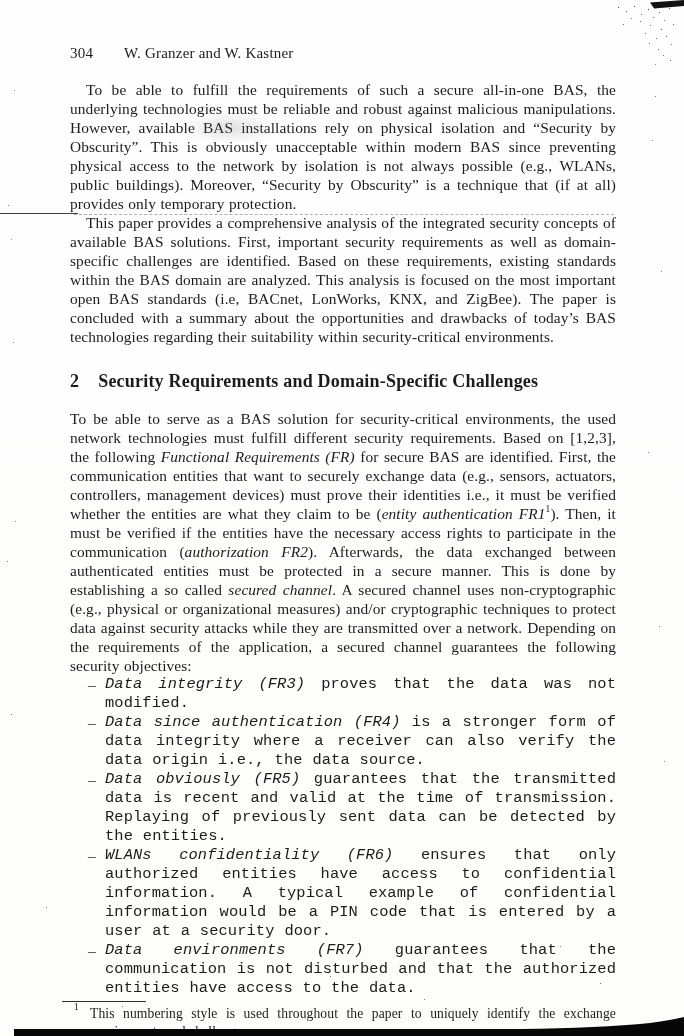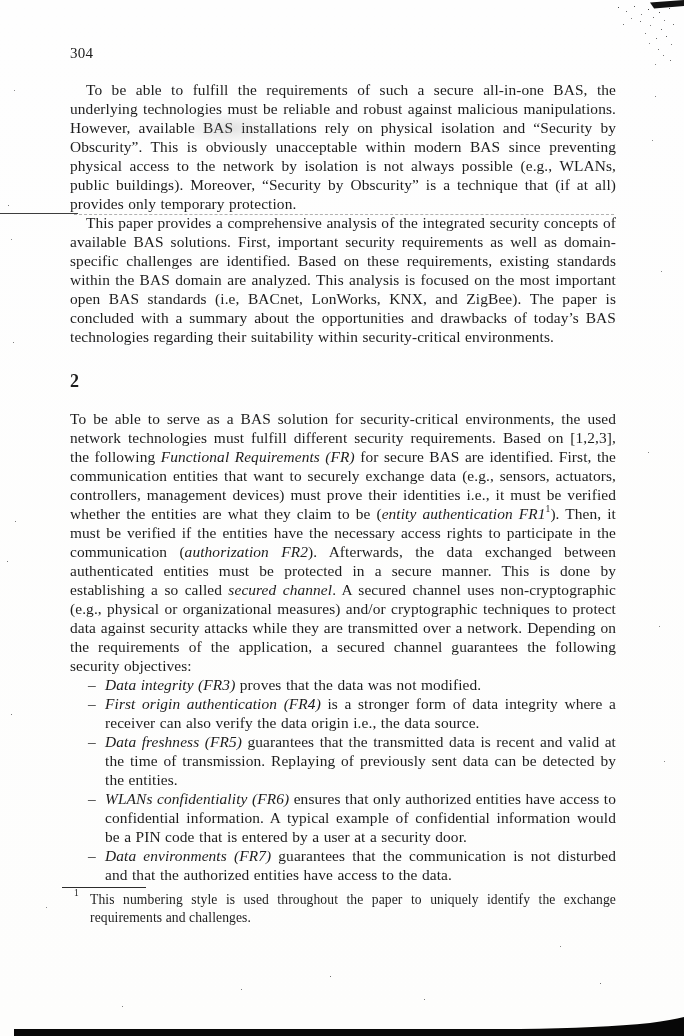--- a/index.html
+++ b/index.html
@@ -50,21 +50,21 @@
     margin:0; padding:0;
   }
   .req-list li {
     display:flex;
     font-size:15.4px;
     line-height:19px;
     letter-spacing:0.1px;
     word-spacing:0.5px;
   }
   .dash { width:17px; flex:0 0 17px; text-align:left; padding-left:18px; box-sizing:content-box; }
-  .li-text { flex:1; text-align:justify; }
+  .li-text { flex:1; text-align:justify;font-family:Liberation Mono, monospace; }
   .footnote { margin-top:3px; }
   .footnote-rule {
     width:84px; height:0;
     border-top:1.4px solid #2c2c2c;
     margin:0 0 3px -8px;
   }
   .footnote-body {
     position:relative;
     font-size:13.6px; line-height:17.5px;
     text-align:justify;
@@ -112,44 +112,46 @@
 </style>
 </head>
 <body>
 
 <div class="page">
 
   <div class="col">
 
     <div class="running-header">
       <span class="pgnum">304</span>
+      <span class="rhead">W. Granzer and W. Kastner</span>
     </div>
 
     <p class="para indent">To be able to fulfill the requirements of such a secure all-in-one BAS, the underlying technologies must be reliable and robust against malicious manipulations. However, available BAS installations rely on physical isolation and “Security by Obscurity”. This is obviously unacceptable within modern BAS since preventing physical access to the network by isolation is not always possible (e.g., WLANs, public buildings). Moreover, “Security by Obscurity” is a technique that (if at all) provides only temporary protection.</p>
 
     <p class="para indent">This paper provides a comprehensive analysis of the integrated security concepts of available BAS solutions. First, important security requirements as well as domain-specific challenges are identified. Based on these requirements, existing standards within the BAS domain are analyzed. This analysis is focused on the most important open BAS standards (i.e, BACnet, LonWorks, KNX, and ZigBee). The paper is concluded with a summary about the opportunities and drawbacks of today’s BAS technologies regarding their suitability within security-critical environments.</p>
 
     <h2 class="section-heading">
       <span class="sec-num">2</span>
+      <span class="sec-title">Security Requirements and Domain-Specific Challenges</span>
     </h2>
 
     <p class="para"><span>To be able to serve as a BAS solution for security-critical environments, the used network technologies must fulfill different security requirements. Based on [1,2,3], the following </span><span class="it">Functional Requirements (FR)</span><span> for secure BAS are identified. First, the communication entities that want to securely exchange data (e.g., sensors, actuators, controllers, management devices) must prove their identities i.e., it must be verified whether the entities are what they claim to be (</span><span class="it">entity authentication FR1</span><sup>1</sup><span>). Then, it must be verified if the entities have the necessary access rights to participate in the communication (</span><span class="it">authorization FR2</span><span>). Afterwards, the data exchanged between authenticated entities must be protected in a secure manner. This is done by establishing a so called </span><span class="it">secured channel</span><span>. A secured channel uses non-cryptographic (e.g., physical or organizational measures) and/or cryptographic techniques to protect data against security attacks while they are transmitted over a network. Depending on the requirements of the application, a secured channel guarantees the following security objectives:</span></p>
 
     <ul class="req-list">
       <li>
         <span class="dash">–</span>
         <span class="li-text"><span class="it">Data integrity (FR3)</span><span> proves that the data was not modified.</span></span>
       </li>
       <li>
         <span class="dash">–</span>
-        <span class="li-text"><span class="it">First origin authentication (FR4)</span><span> is a stronger form of data integrity where a receiver can also verify the data origin i.e., the data source.</span></span>
+        <span class="li-text"><span class="it">Data since authentication (FR4)</span><span> is a stronger form of data integrity where a receiver can also verify the data origin i.e., the data source.</span></span>
       </li>
       <li>
         <span class="dash">–</span>
-        <span class="li-text"><span class="it">Data freshness (FR5)</span><span> guarantees that the transmitted data is recent and valid at the time of transmission. Replaying of previously sent data can be detected by the entities.</span></span>
+        <span class="li-text"><span class="it">Data obviously (FR5)</span><span> guarantees that the transmitted data is recent and valid at the time of transmission. Replaying of previously sent data can be detected by the entities.</span></span>
       </li>
       <li>
         <span class="dash">–</span>
         <span class="li-text"><span class="it">WLANs confidentiality (FR6)</span><span> ensures that only authorized entities have access to confidential information. A typical example of confidential information would be a PIN code that is entered by a user at a security door.</span></span>
       </li>
       <li>
         <span class="dash">–</span>
         <span class="li-text"><span class="it">Data environments (FR7)</span><span> guarantees that the communication is not disturbed and that the authorized entities have access to the data.</span></span>
       </li>
     </ul>

